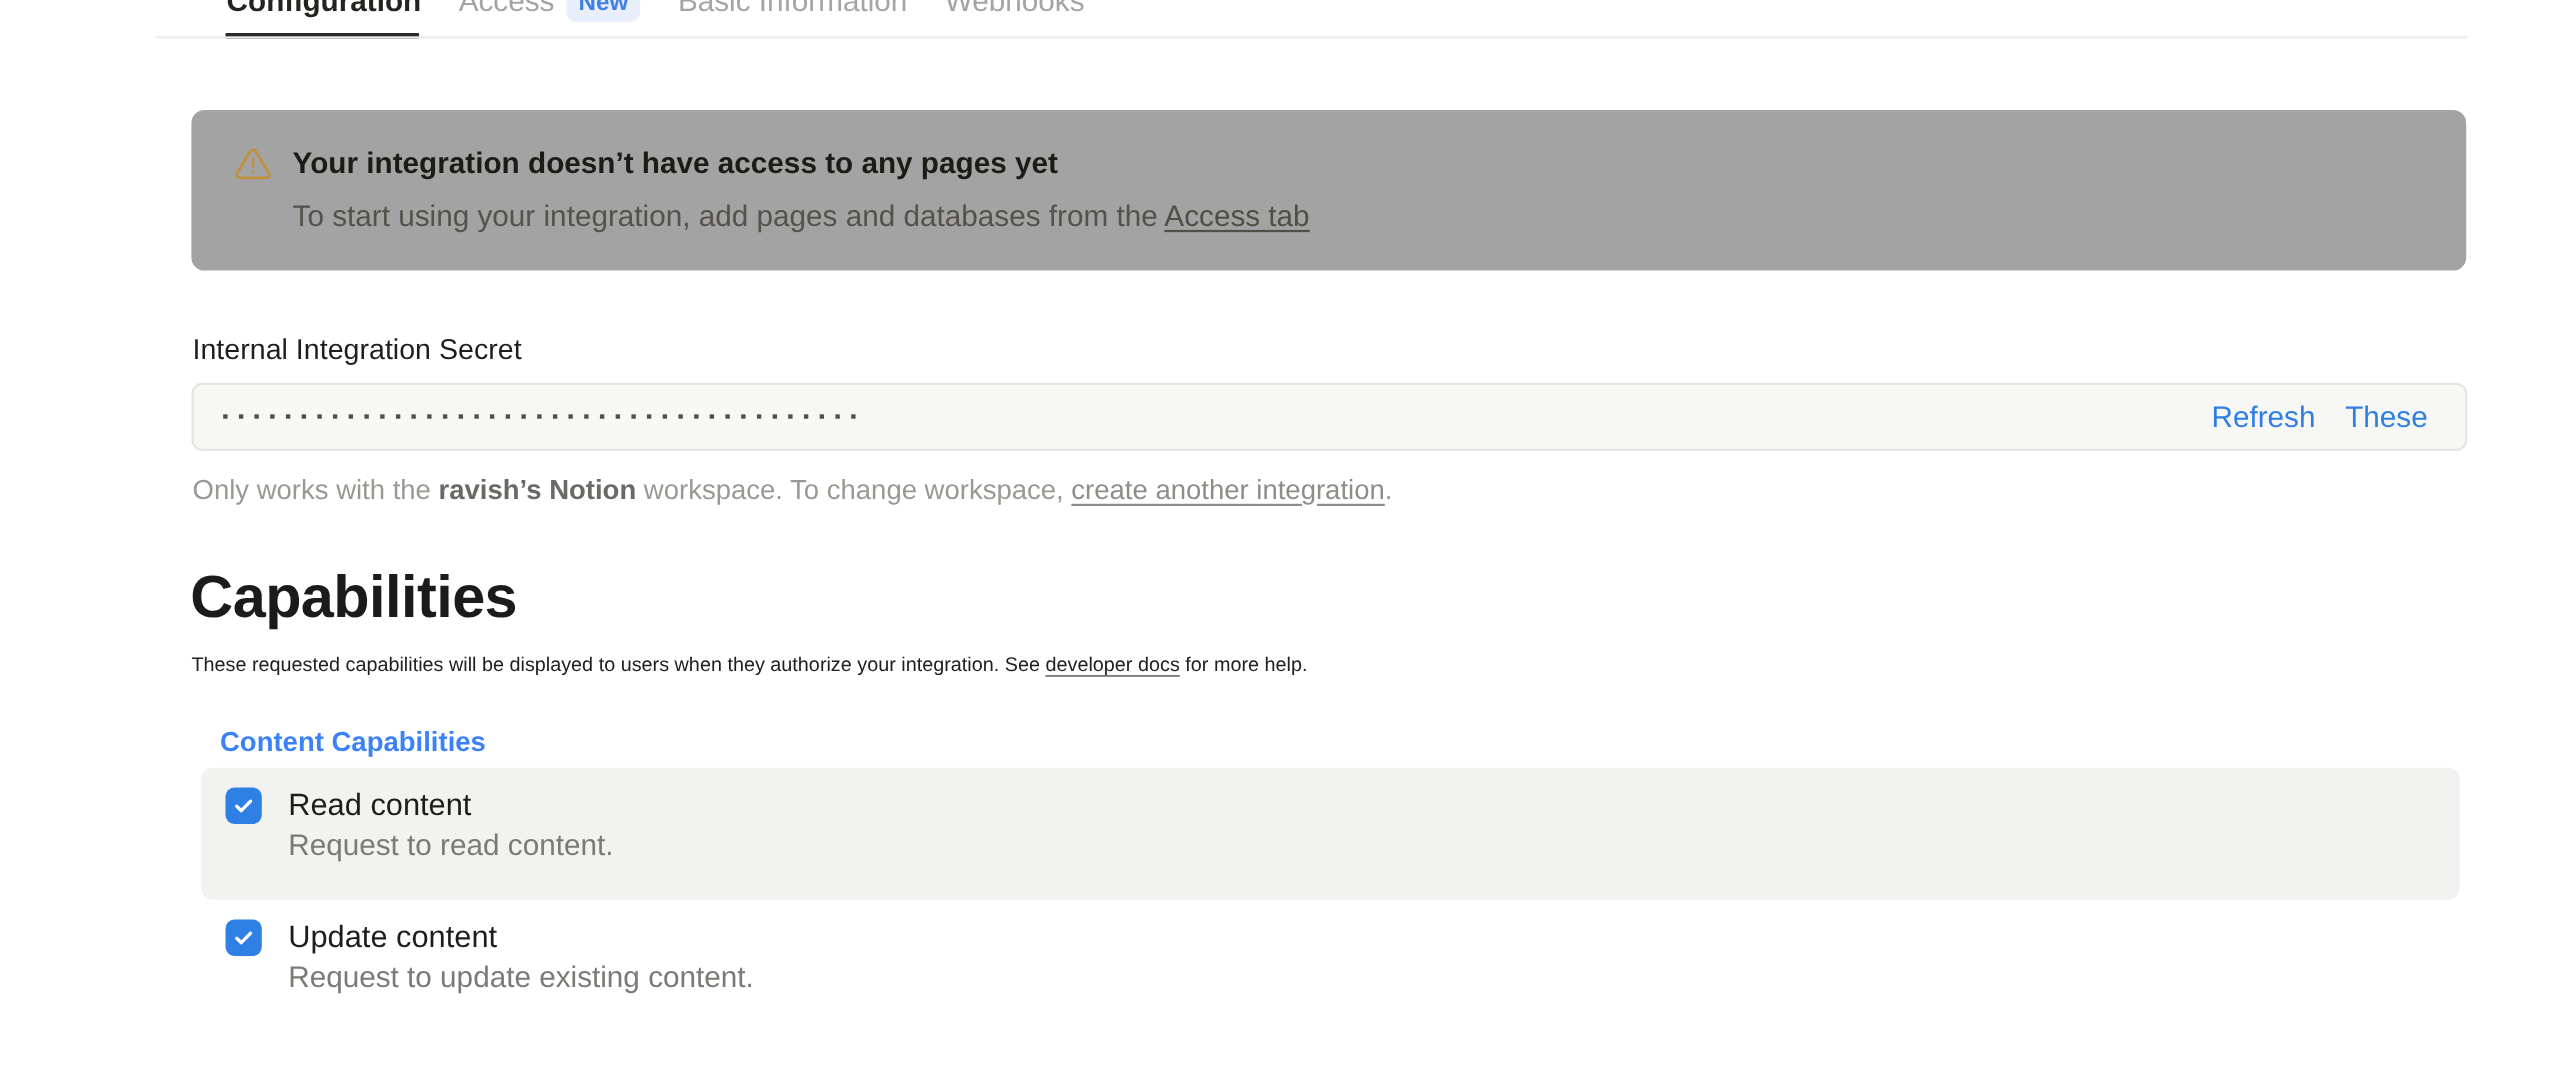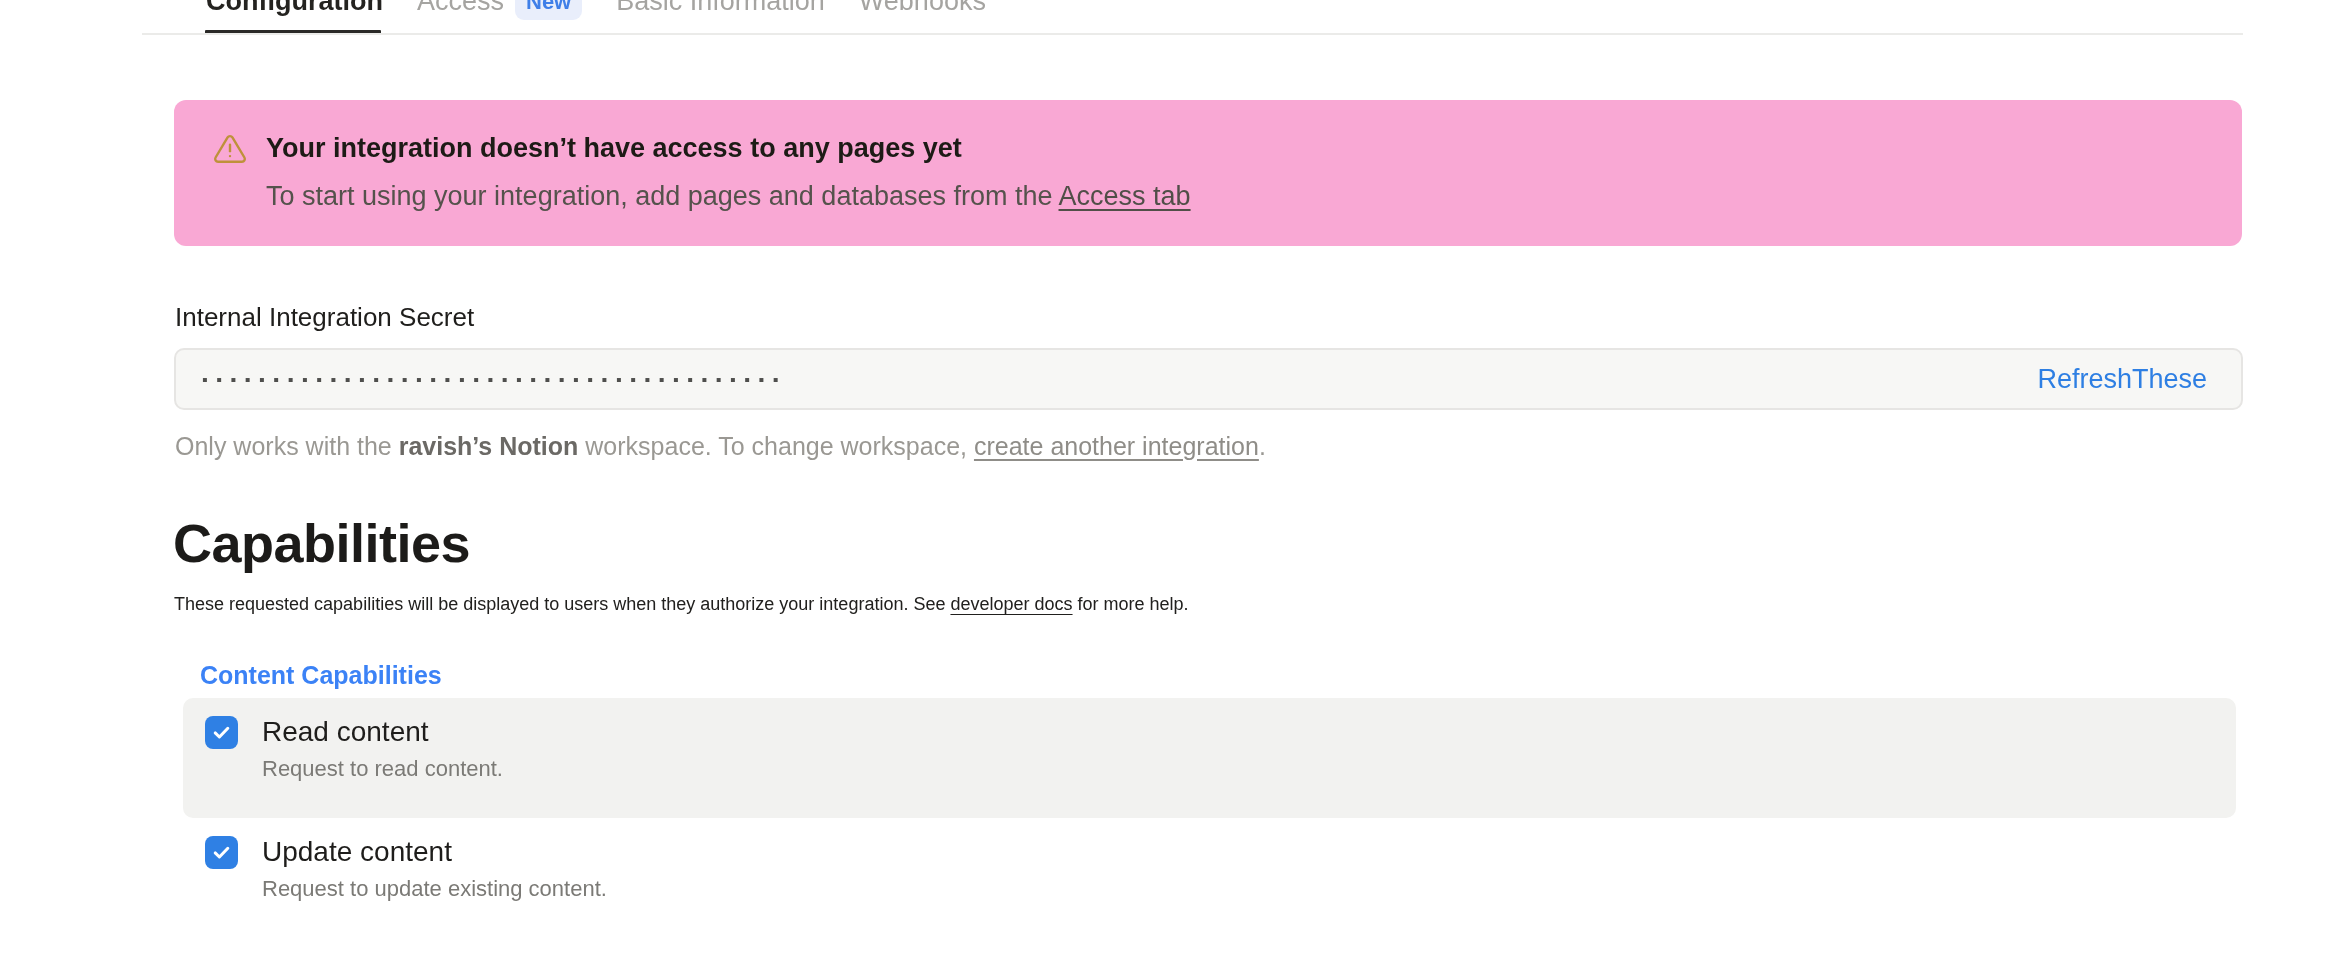--- a/index.html
+++ b/index.html
@@ -33,21 +33,21 @@
   }
   .tab-border {
     position: absolute; top: 33px; left: 114px;
     width: 2101px; height: 2px; background: #ebebe9;
   }
 
   
   .banner {
     position: absolute; left: 146px; top: 100px;
     width: 2068px; height: 146px;
-    background: #f9a8d4; border-radius: 12px;
+    background: #a3a3a3; border-radius: 12px;
   }
   .banner-icon { position: absolute; left: 39px; top: 32px; width: 34px; height: 34px; }
   .banner-title {
     position: absolute; left: 92px; top: 32px;
     font-size: 27px; line-height: 33px; font-weight: 600; color: #1d1b16;
   }
   .banner-desc {
     position: absolute; left: 92px; top: 80px;
     font-size: 27px; line-height: 33px; font-weight: 400; color: #55524c;
   }
@@ -64,21 +64,21 @@
     background: #f7f7f5; border: 2px solid #e6e5e3; border-radius: 10px;
     display: flex; align-items: center;
     padding: 0 34px 0 26px;
   }
   .secret-dots {
     flex: 1;
     font-size: 16px; letter-spacing: 8.6px; color: #4f4f4d;
     line-height: 16px; margin-top: 2px;
     overflow: hidden; white-space: nowrap;
   }
-  .secret-actions { display: flex; font-size: 27px; }
+  .secret-actions { display: flex; gap: 27px; font-size: 27px; }
   .secret-actions .action { color: #2e7fe3; cursor: pointer; }
 
   .secret-helper {
     position: absolute; left: 147px; top: 431px;
     font-size: 25px; line-height: 31px; color: #9a9893;
   }
   .secret-helper .ws { color: #6b6965; font-weight: 700; }
   .secret-helper .link { color: #8f8d88; text-decoration: underline; text-underline-offset: 4px; cursor: pointer; }
 
   
@@ -108,21 +108,21 @@
   .cap-row.highlighted { background: #f2f2f0; }
   .checkbox {
     width: 33px; height: 33px; flex: 0 0 33px;
     background: #2f80e4; border-radius: 8px;
     display: flex; align-items: center; justify-content: center;
     margin-top: 3px; cursor: pointer;
   }
   .checkbox svg { width: 21px; height: 21px; }
   .cap-text { margin-left: 24px; }
   .cap-title { font-size: 28px; line-height: 38px; color: #1e1d1b; }
-  .cap-sub { font-size: 22px; line-height: 31px; color: #7b7a76; margin-top: 2px; }
+  .cap-sub { font-size: 27px; line-height: 31px; color: #7b7a76; margin-top: 2px; }
 </style>
 </head>
 <body>
 
 <div class="page">
 
   <div class="tabs">
     <div class="tab active">
       <span>Configuration</span>
     </div>

